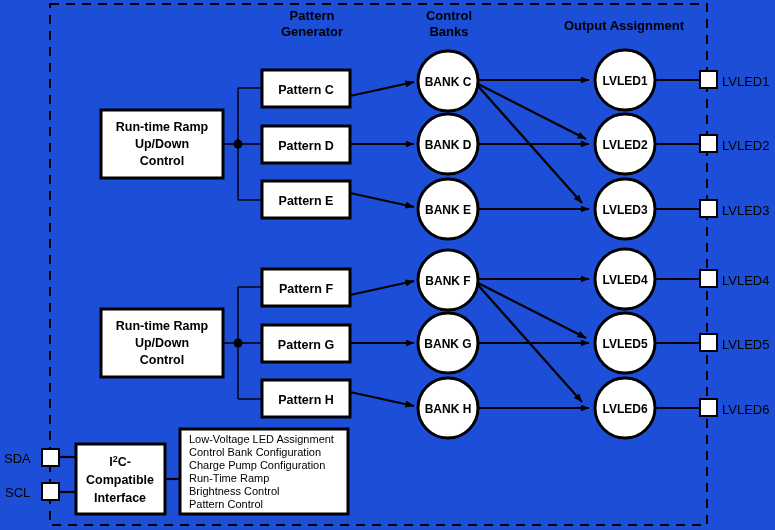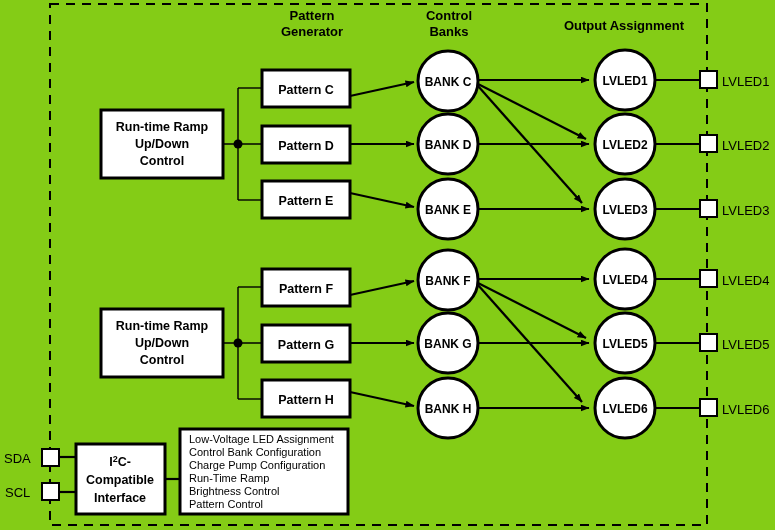--- a/index.html
+++ b/index.html
@@ -8,21 +8,21 @@
     padding: 0;
     background: #ffffff;
   }
   body {
     font-family: "Liberation Sans", sans-serif;
   }
   #diagram-root {
     position: relative;
     width: 775px;
     height: 530px;
-    background: #84cc16;
+    background: #1d4ed8;
     overflow: hidden;
   }
   svg#diagram {
     display: block;
     width: 775px;
     height: 530px;
   }
   .section-header {
     font-family: "Liberation Sans", sans-serif;
     font-size: 13px;

